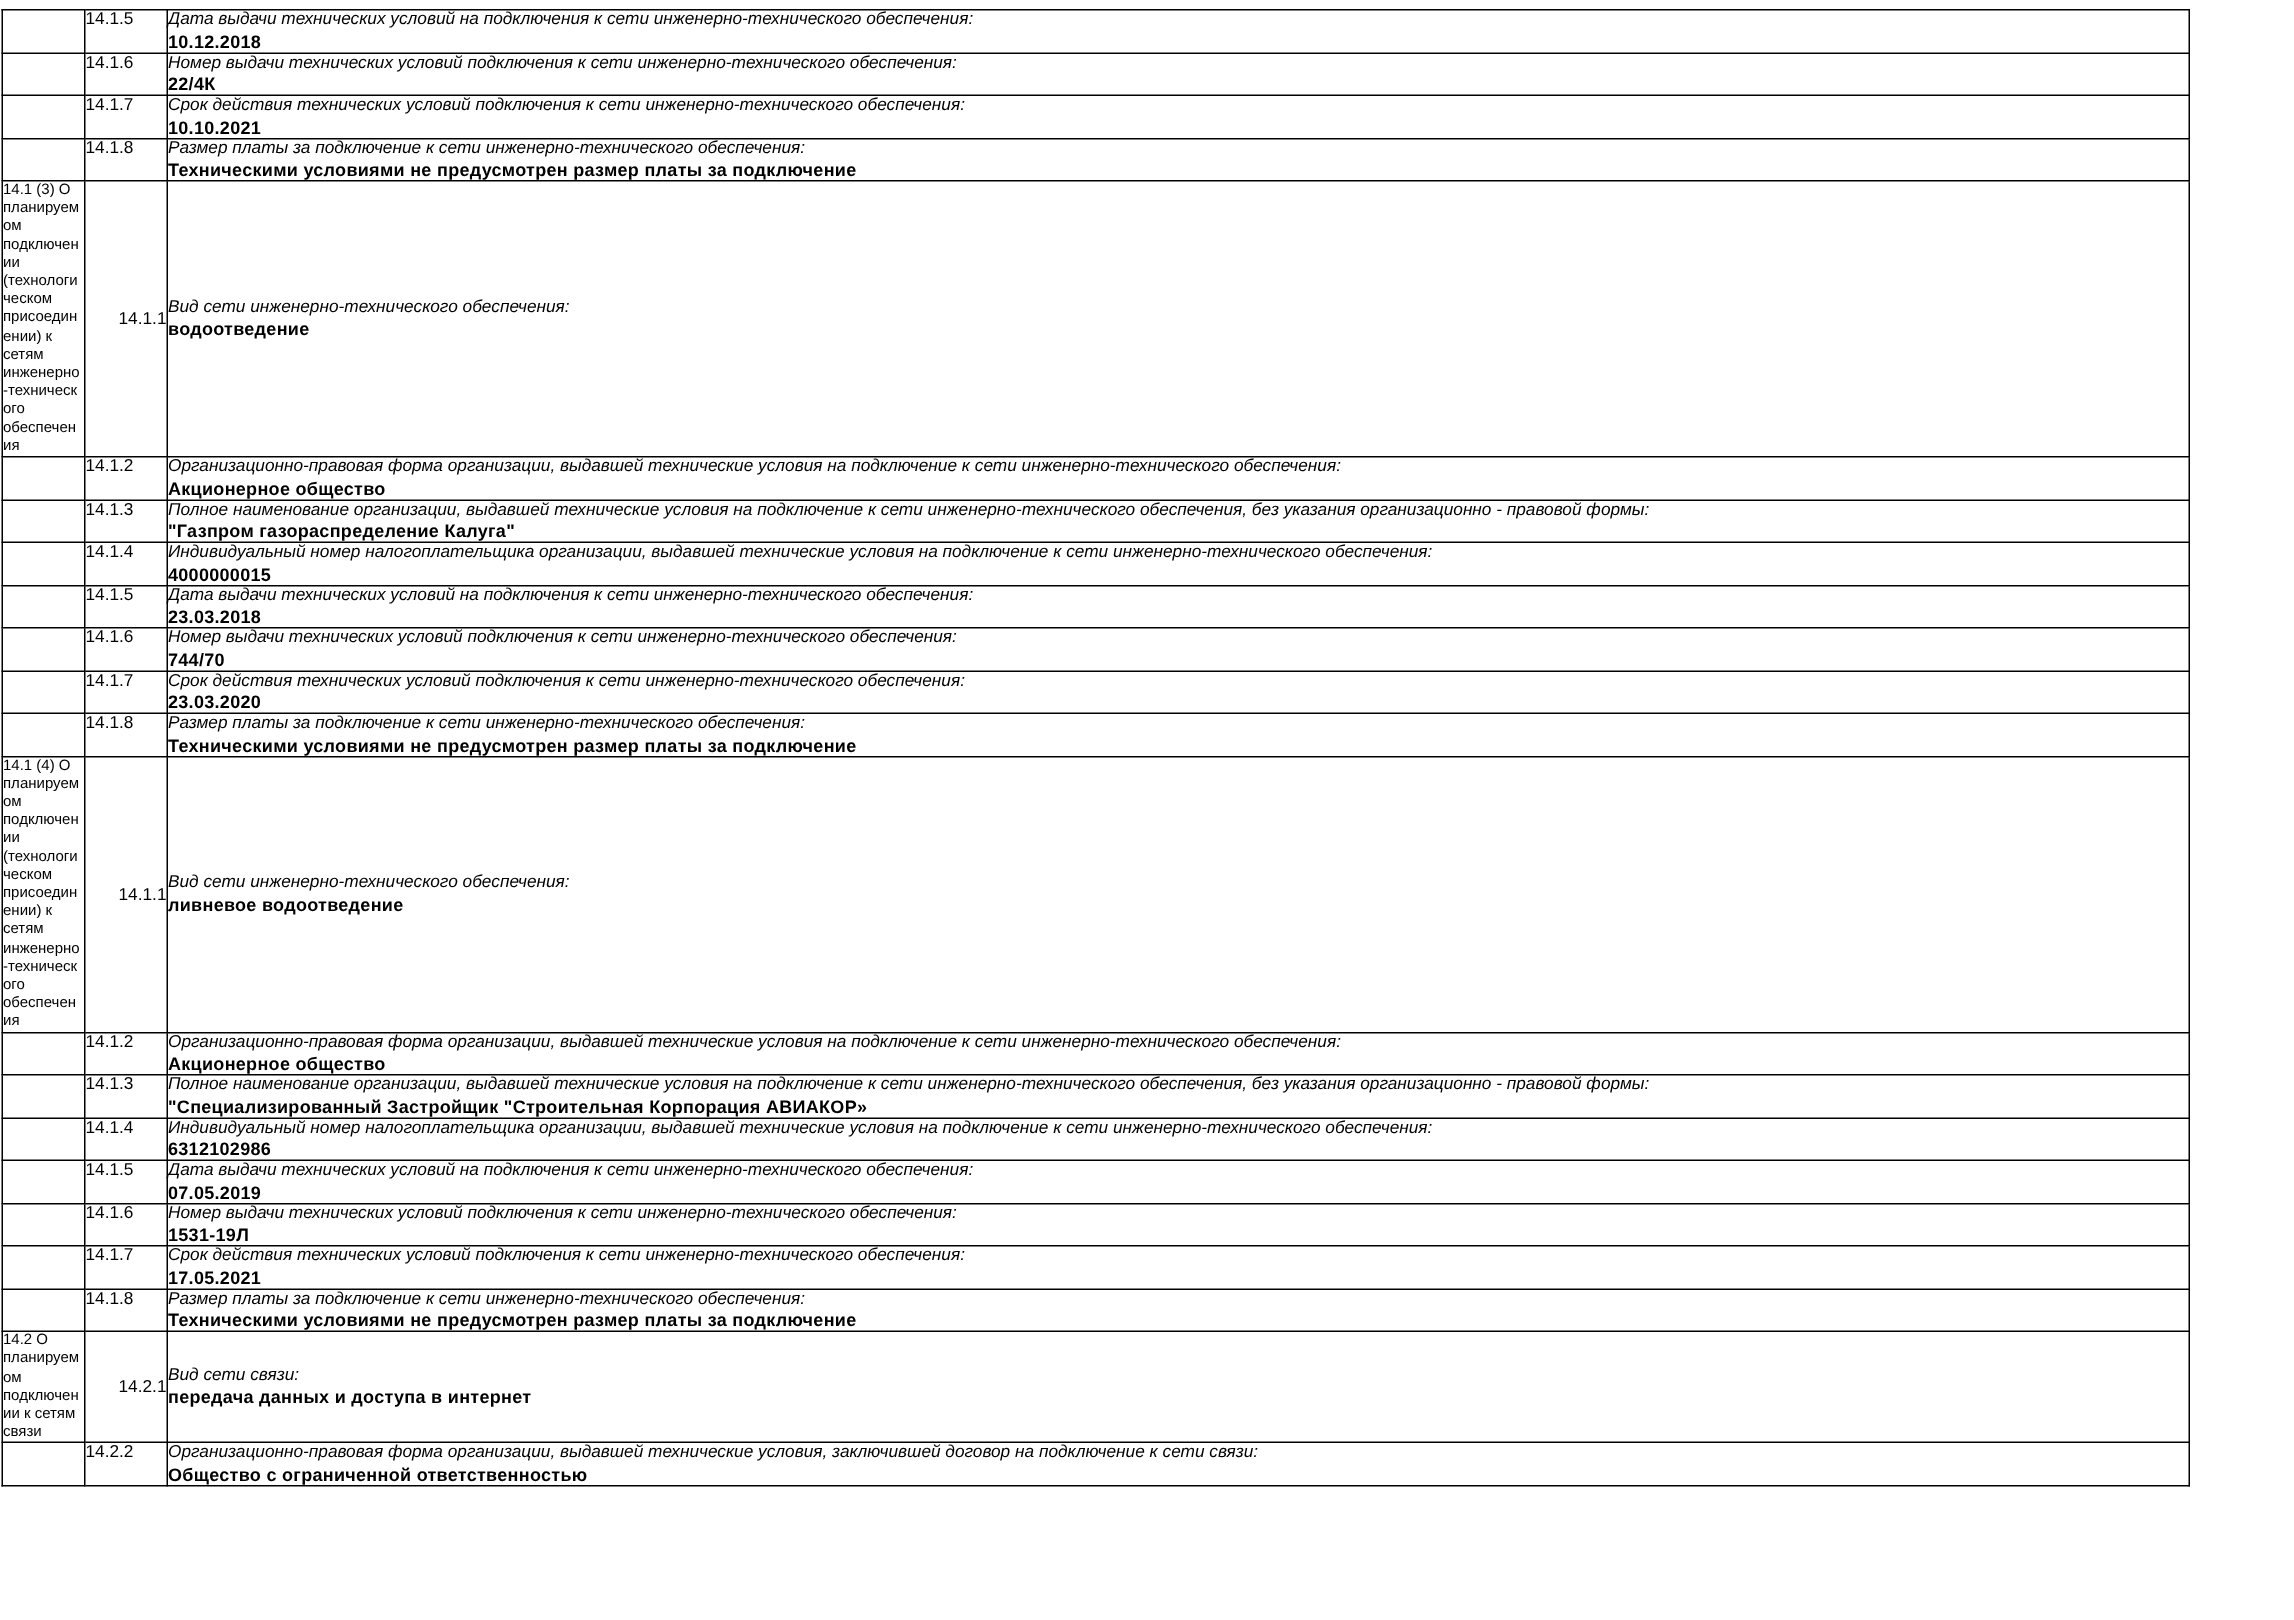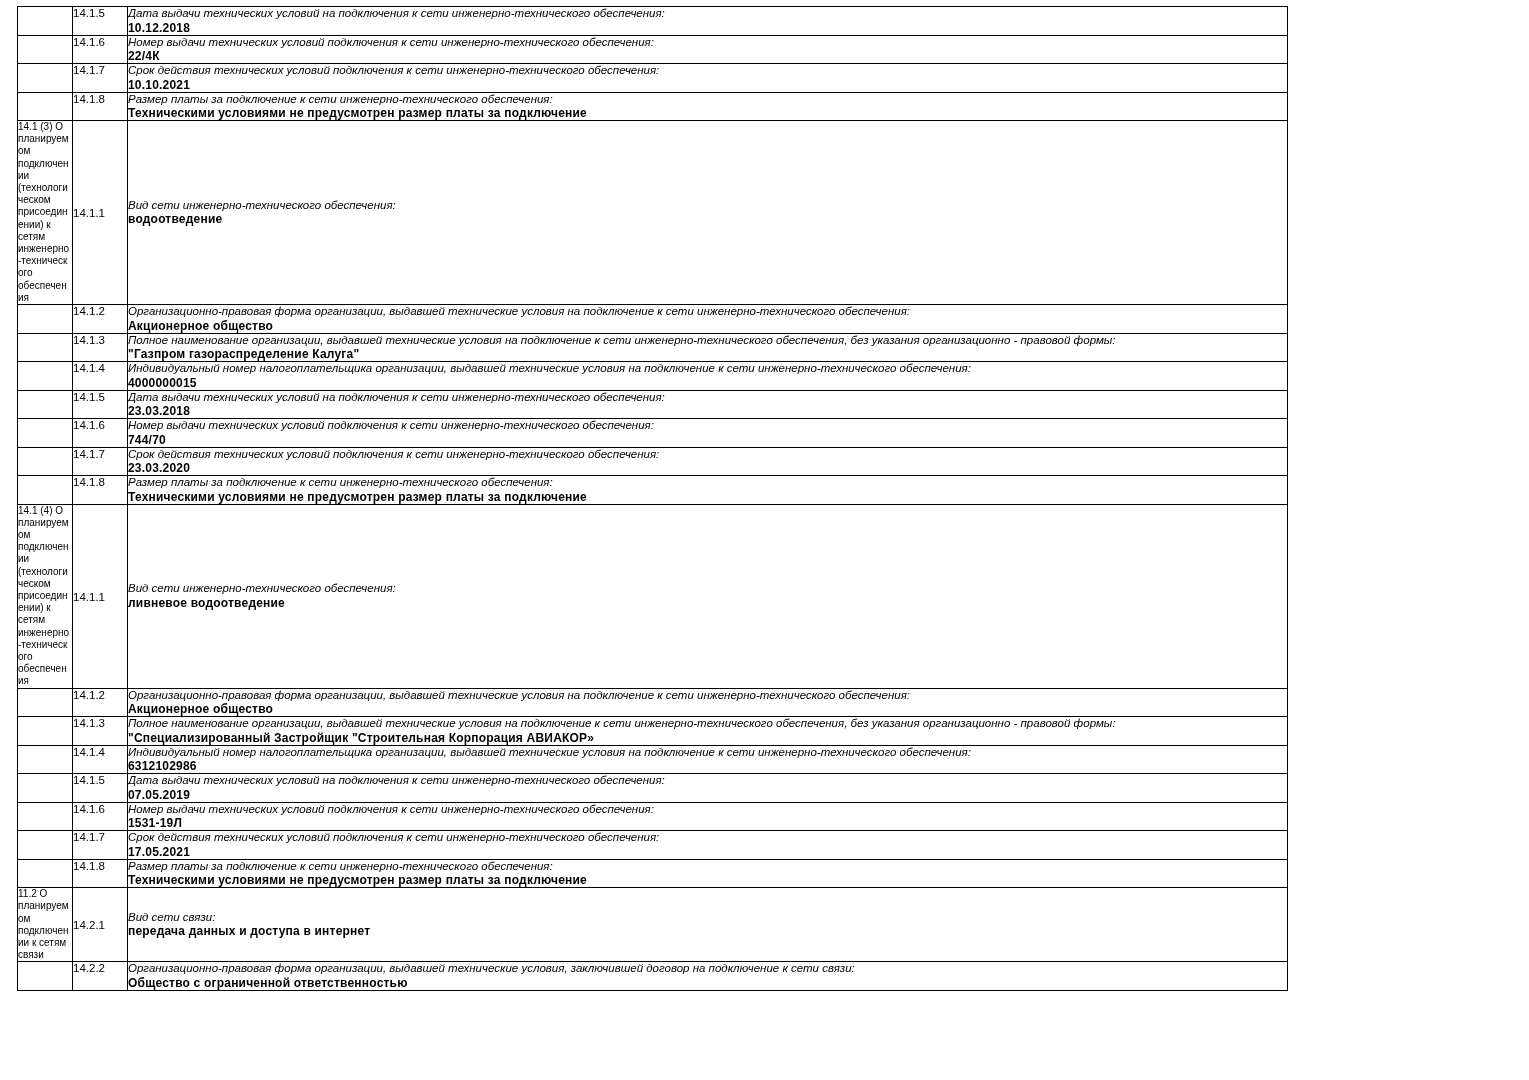--- a/index.html
+++ b/index.html
@@ -14,22 +14,22 @@
   }
   .page {
     width: 1529px;
     min-height: 1080px;
     position: relative;
     background: #ffffff;
     box-sizing: border-box;
   }
   table.doc {
     border-collapse: collapse;
-    width: 1271px;
-    margin: 6px 0 0 17px;
+    width: 1459px;
+    margin: 6px 0 0 1px;
     table-layout: fixed;
   }
   table.doc td {
     border: 1px solid #000000;
     vertical-align: top;
     padding: 0;
   }
   .col-section { width: 55px; }
   .col-code { width: 55px; }
   .col-content { width: auto; }
@@ -43,20 +43,21 @@
   }
   .code-cell {
     font-size: 11.5px;
     line-height: 13px;
     padding: 4px 2px 2px 4px;
     white-space: nowrap;
   }
   .code-cell.mid {
     vertical-align: middle;
     padding-top: 2px;
+    text-align: right;
   }
   .content-cell {
     padding: 2px 3px 3px 4px;
   }
   .content-cell.mid {
     vertical-align: middle;
   }
   .lbl {
     font-size: 11.5px;
     line-height: 13.5px;
@@ -242,21 +243,21 @@
       <tr class="short">
         <td class="section-cell"></td>
         <td class="code-cell">14.1.8</td>
         <td class="content-cell">
           <div class="lbl">Размер платы за подключение к сети инженерно-технического обеспечения:</div>
           <div class="val">Техническими условиями не предусмотрен размер платы за подключение</div>
         </td>
       </tr>
 
       <tr class="medium">
-        <td class="section-cell">11.2 О планируемом подключении к сетям связи</td>
+        <td class="section-cell">14.2 О планируемом подключении к сетям связи</td>
         <td class="code-cell mid">14.2.1</td>
         <td class="content-cell mid">
           <div class="lbl">Вид сети связи:</div>
           <div class="val">передача данных и доступа в интернет</div>
         </td>
       </tr>
       <tr class="short">
         <td class="section-cell"></td>
         <td class="code-cell">14.2.2</td>
         <td class="content-cell">

